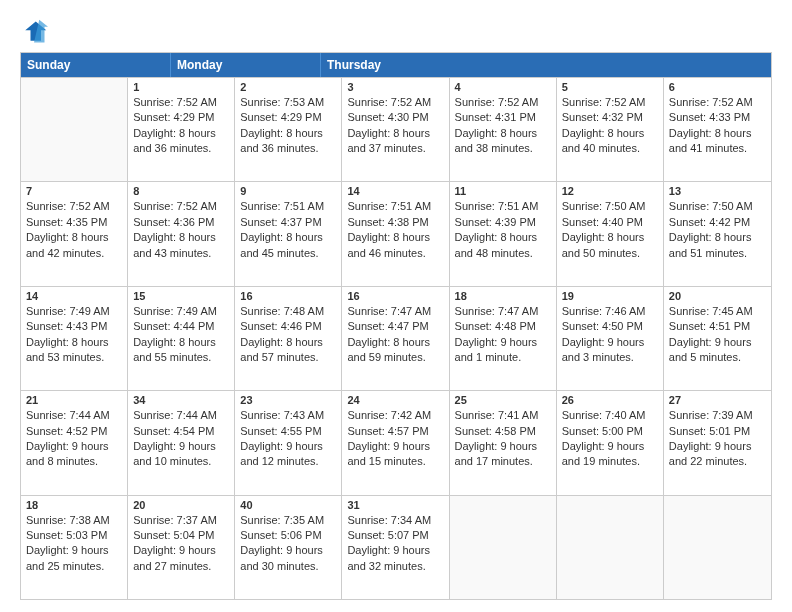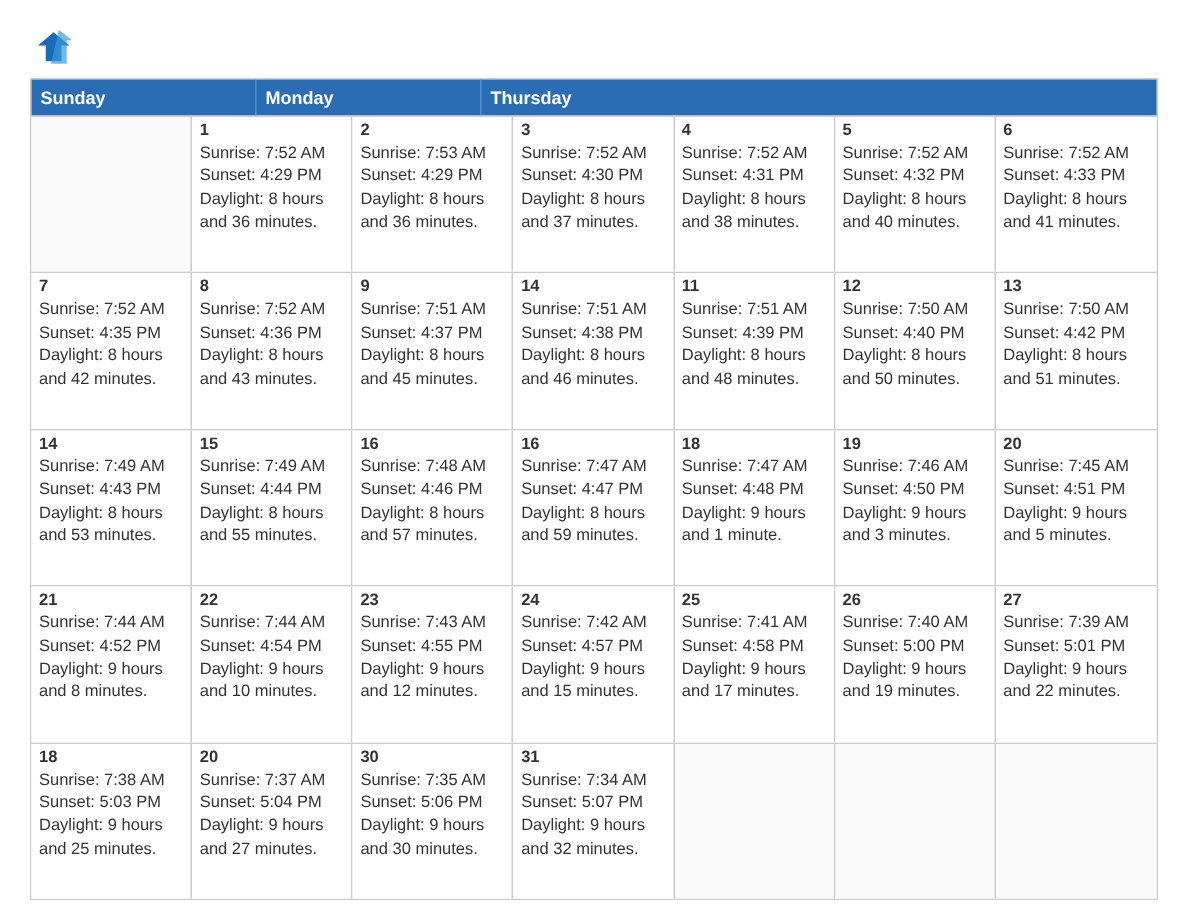--- a/index.html
+++ b/index.html
@@ -220,21 +220,21 @@
             <span class="day-num">20</span>
             <div class="cal-cell-text">Sunrise: 7:45 AM<br>Sunset: 4:51 PM<br>Daylight: 9 hours<br>and 5 minutes.</div>
           </div>
         </div>
         <div class="cal-row">
           <div class="cal-cell">
             <span class="day-num">21</span>
             <div class="cal-cell-text">Sunrise: 7:44 AM<br>Sunset: 4:52 PM<br>Daylight: 9 hours<br>and 8 minutes.</div>
           </div>
           <div class="cal-cell">
-            <span class="day-num">22</span>
+            <span class="day-num">34</span>
             <div class="cal-cell-text">Sunrise: 7:44 AM<br>Sunset: 4:54 PM<br>Daylight: 9 hours<br>and 10 minutes.</div>
           </div>
           <div class="cal-cell">
             <span class="day-num">23</span>
             <div class="cal-cell-text">Sunrise: 7:43 AM<br>Sunset: 4:55 PM<br>Daylight: 9 hours<br>and 12 minutes.</div>
           </div>
           <div class="cal-cell">
             <span class="day-num">24</span>
             <div class="cal-cell-text">Sunrise: 7:42 AM<br>Sunset: 4:57 PM<br>Daylight: 9 hours<br>and 15 minutes.</div>
           </div>
@@ -254,21 +254,21 @@
         <div class="cal-row">
           <div class="cal-cell">
             <span class="day-num">18</span>
             <div class="cal-cell-text">Sunrise: 7:38 AM<br>Sunset: 5:03 PM<br>Daylight: 9 hours<br>and 25 minutes.</div>
           </div>
           <div class="cal-cell">
             <span class="day-num">20</span>
             <div class="cal-cell-text">Sunrise: 7:37 AM<br>Sunset: 5:04 PM<br>Daylight: 9 hours<br>and 27 minutes.</div>
           </div>
           <div class="cal-cell">
-            <span class="day-num">30</span>
+            <span class="day-num">40</span>
             <div class="cal-cell-text">Sunrise: 7:35 AM<br>Sunset: 5:06 PM<br>Daylight: 9 hours<br>and 30 minutes.</div>
           </div>
           <div class="cal-cell">
             <span class="day-num">31</span>
             <div class="cal-cell-text">Sunrise: 7:34 AM<br>Sunset: 5:07 PM<br>Daylight: 9 hours<br>and 32 minutes.</div>
           </div>
           <div class="cal-cell empty"></div>
           <div class="cal-cell empty"></div>
           <div class="cal-cell empty"></div>
         </div>

